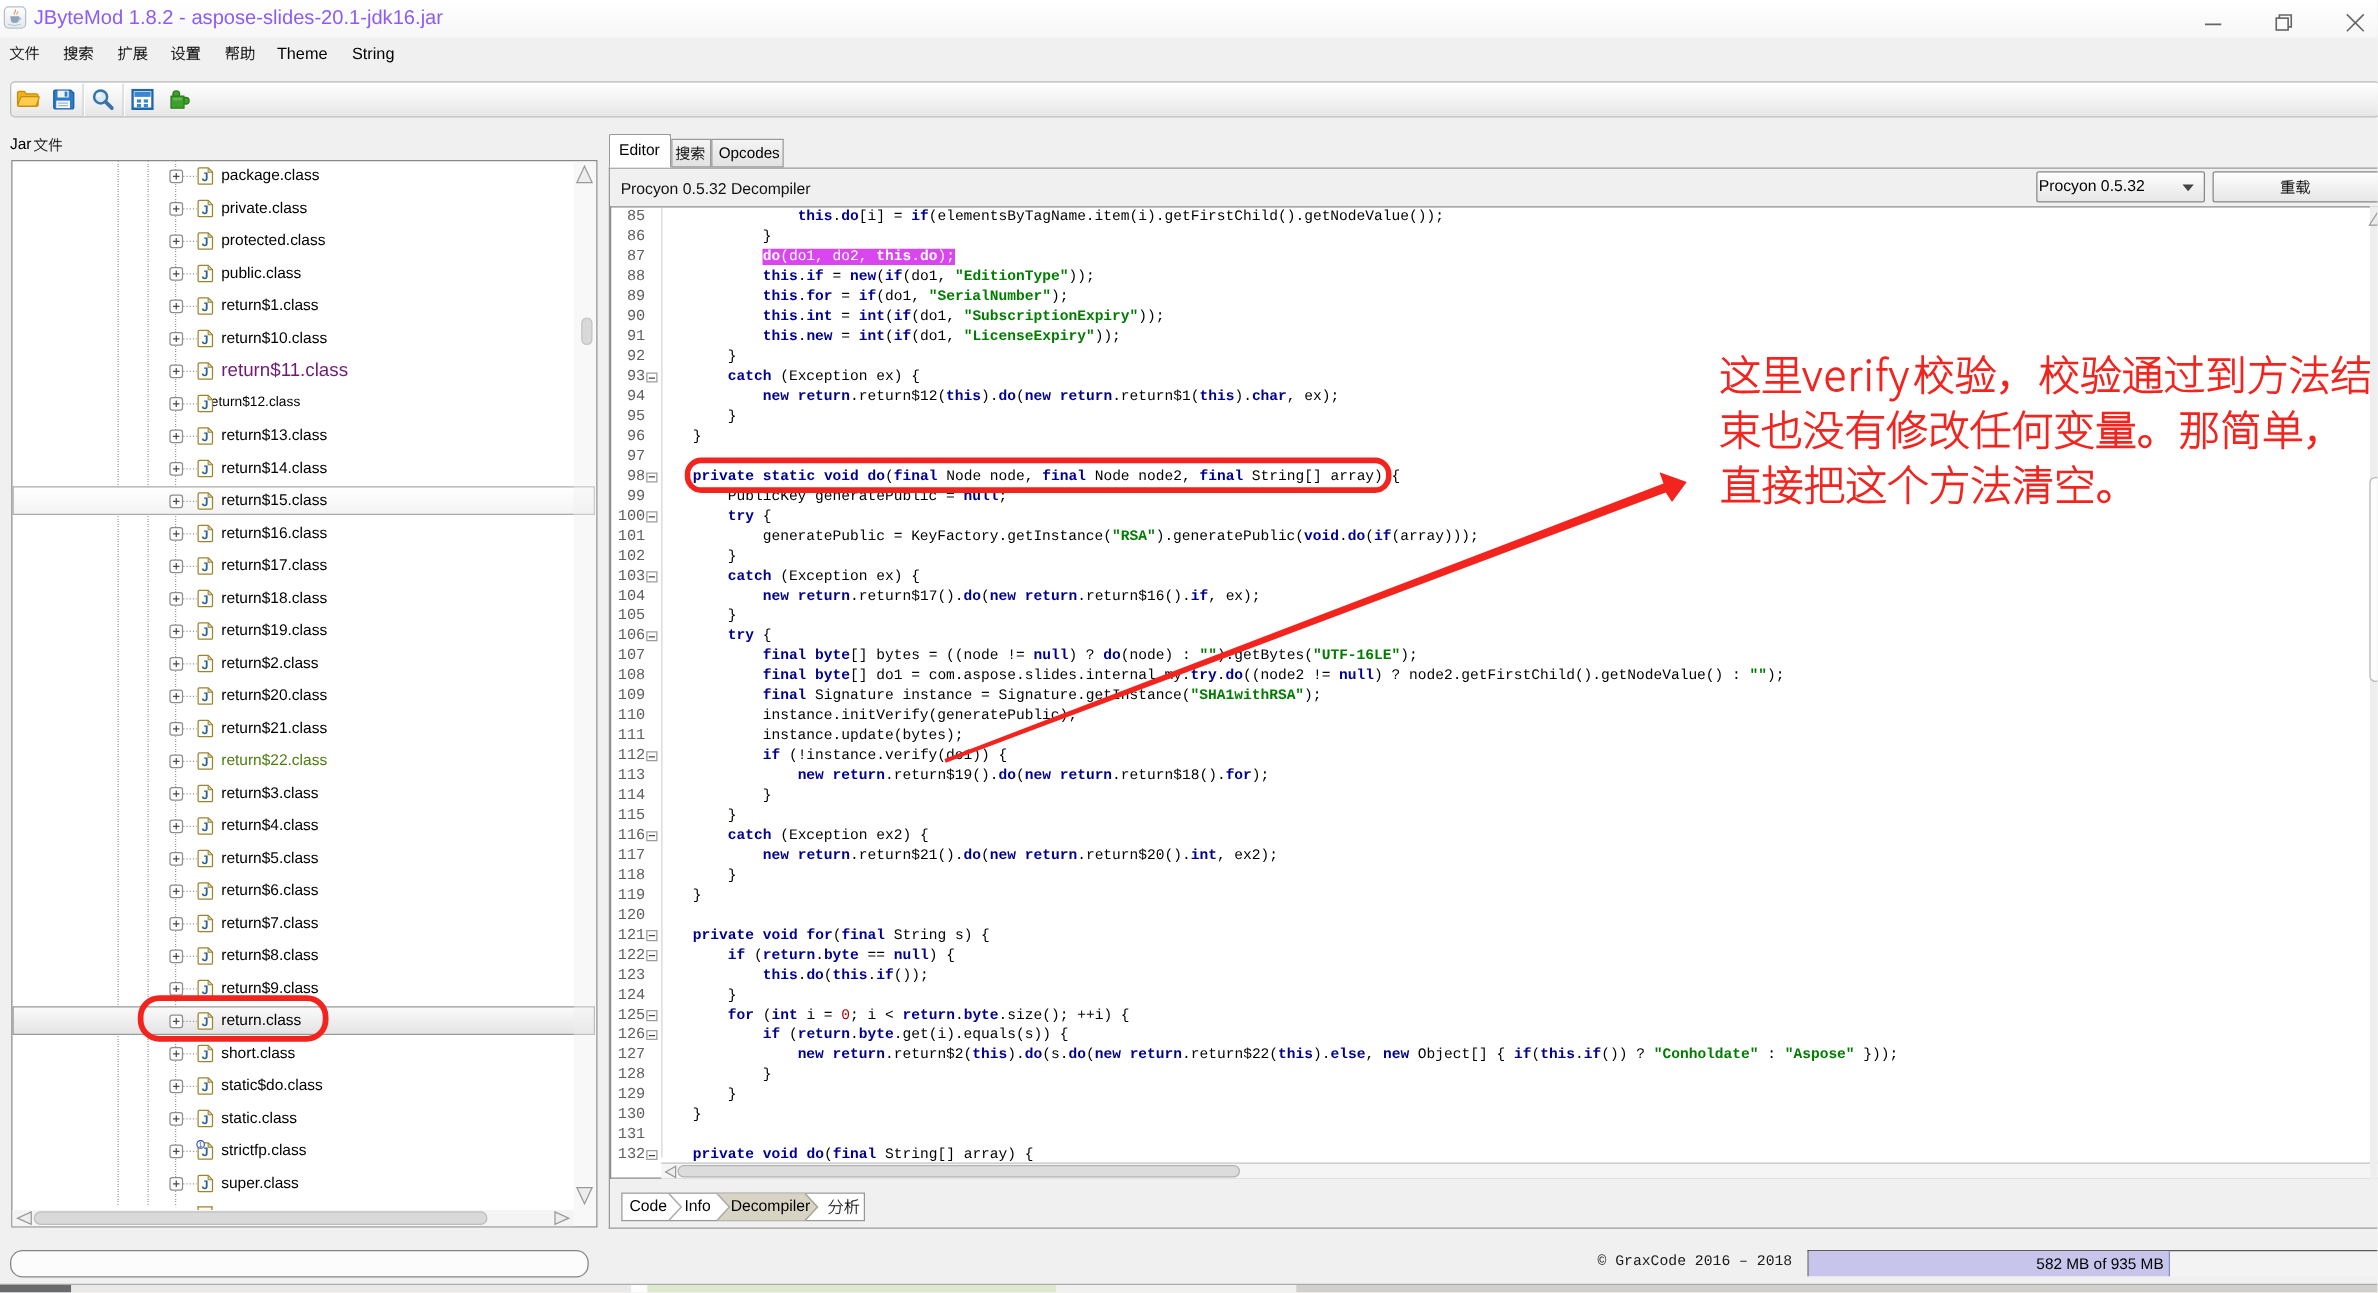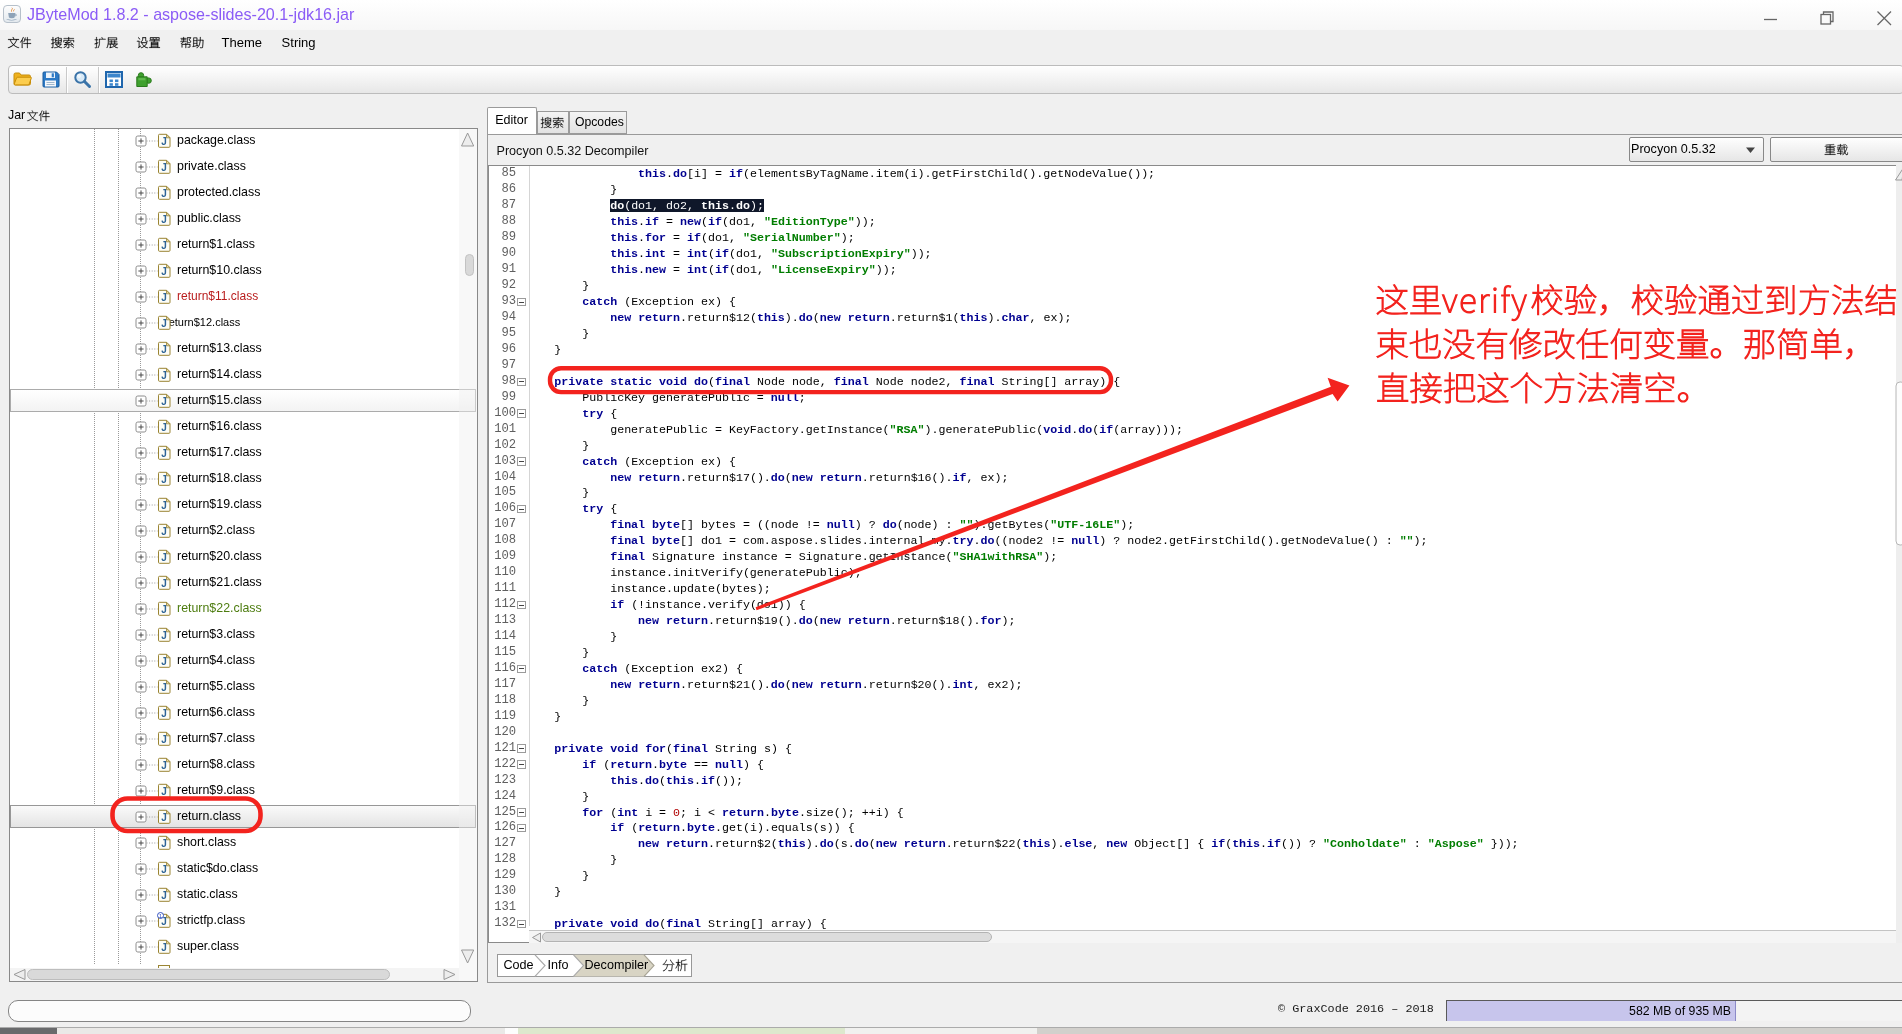--- a/index.html
+++ b/index.html
@@ -1,18 +1,18 @@
 <!DOCTYPE html>
 <html><head><meta charset="utf-8"><style>
 *{margin:0;padding:0;box-sizing:border-box}
 html,body{width:1902px;height:1034px;overflow:hidden;background:#f0f0f0;
 font-family:"Liberation Sans",sans-serif;position:relative}
 pre{font-family:Liberation Mono, monospace;}
 .k{color:#000090;font-weight:bold}.s{color:#007d00;font-weight:bold}.n{color:#b00000}
-.sel{background:#0f172a;color:#fff}.sel .k{color:#fff}.sel b{color:#fff}
+.sel{background:#d946ef;color:#fff}.sel .k{color:#fff}.sel b{color:#fff}
 </style></head><body>
 <div style="position:absolute;left:0;top:0;width:1902px;height:30px;background:linear-gradient(#ffffff,#f7f7f7)"></div>
 <div style="position:absolute;left:2.5px;top:4.5px;width:18px;height:18px;border:1px solid #b6c0ca;border-radius:4px;background:linear-gradient(#fdfdfd,#e3e9ee)"></div>
 <svg style="position:absolute;left:4px;top:5.5px" width="15" height="15" viewBox="0 0 15 15">
 <path d="M7.6 1.2 Q9.6 2.4 8.2 3.8 Q6.8 5.2 8.3 6.3 Q6.1 5.4 7.3 4.0 Q8.6 2.6 7.6 1.2Z" fill="#e07b1f"></path>
 <path d="M10.3 2.8 Q11.2 3.7 10.0 4.5 Q9.0 5.2 9.9 6.1 Q8.4 5.3 9.4 4.3 Q10.4 3.4 10.3 2.8Z" fill="#e07b1f"></path>
 <path d="M4.2 7.0 h7.2 l-0.7 4.2 q-0.3 1.1 -2.9 1.1 q-2.6 0 -2.9 -1.1Z" fill="#8ea3b8"></path>
 <path d="M11.2 7.8 q1.6 0.2 1.6 1.2 q0 1.0 -2.0 1.5 l0.2 -0.9 q1.0 -0.3 1.0 -0.6 q0 -0.4 -1.0 -0.5Z" fill="#8ea3b8"></path>
 <path d="M2.6 13.1 q5.1 1.6 9.9 0 l0 0.5 q-4.8 1.7 -9.9 0Z" fill="#8ea3b8"></path>
   </svg>
@@ -182,21 +182,21 @@
     <use href="#hdl" x="132" y="819.0"></use>
     <line x1="137.5" y1="819.0" x2="148.5" y2="819.0" stroke="#9a9a9a" stroke-width="1" stroke-dasharray="1 1.6"></line>
     <use href="#jic" x="149" y="811.8"></use>
   </svg>
 <div style="position:absolute;left:177px;top:132.9px;height:15px;line-height:15px;font-size:12.4px;color:#000;white-space:nowrap">package.class</div>
 <div style="position:absolute;left:177px;top:158.9px;height:15px;line-height:15px;font-size:12.4px;color:#000;white-space:nowrap">private.class</div>
 <div style="position:absolute;left:177px;top:184.9px;height:15px;line-height:15px;font-size:12.4px;color:#000;white-space:nowrap">protected.class</div>
 <div style="position:absolute;left:177px;top:210.9px;height:15px;line-height:15px;font-size:12.4px;color:#000;white-space:nowrap">public.class</div>
 <div style="position:absolute;left:177px;top:236.9px;height:15px;line-height:15px;font-size:12.4px;color:#000;white-space:nowrap">return$1.class</div>
 <div style="position:absolute;left:177px;top:262.9px;height:15px;line-height:15px;font-size:12.4px;color:#000;white-space:nowrap">return$10.class</div>
-<div style="position:absolute;left:177px;top:288.9px;height:15px;line-height:15px;font-size:12px;color:#b91c1c;white-space:nowrap">return$11.class</div>
+<div style="position:absolute;left:177px;top:288.9px;height:15px;line-height:15px;font-size:15px;color:#701a75;white-space:nowrap">return$11.class</div>
 <div style="position:absolute;left:165px;top:314.9px;height:15px;line-height:15px;font-size:11px;color:#000000;white-space:nowrap">return$12.class</div>
 <div style="position:absolute;left:177px;top:340.9px;height:15px;line-height:15px;font-size:12.4px;color:#000;white-space:nowrap">return$13.class</div>
 <div style="position:absolute;left:177px;top:366.9px;height:15px;line-height:15px;font-size:12.4px;color:#000;white-space:nowrap">return$14.class</div>
 <div style="position:absolute;left:177px;top:392.9px;height:15px;line-height:15px;font-size:12.4px;color:#000;white-space:nowrap">return$15.class</div>
 <div style="position:absolute;left:177px;top:418.9px;height:15px;line-height:15px;font-size:12.4px;color:#000;white-space:nowrap">return$16.class</div>
 <div style="position:absolute;left:177px;top:444.9px;height:15px;line-height:15px;font-size:12.4px;color:#000;white-space:nowrap">return$17.class</div>
 <div style="position:absolute;left:177px;top:470.9px;height:15px;line-height:15px;font-size:12.4px;color:#000;white-space:nowrap">return$18.class</div>
 <div style="position:absolute;left:177px;top:496.9px;height:15px;line-height:15px;font-size:12.4px;color:#000;white-space:nowrap">return$19.class</div>
 <div style="position:absolute;left:177px;top:522.9px;height:15px;line-height:15px;font-size:12.4px;color:#000;white-space:nowrap">return$2.class</div>
 <div style="position:absolute;left:177px;top:548.9px;height:15px;line-height:15px;font-size:12.4px;color:#000;white-space:nowrap">return$20.class</div>

